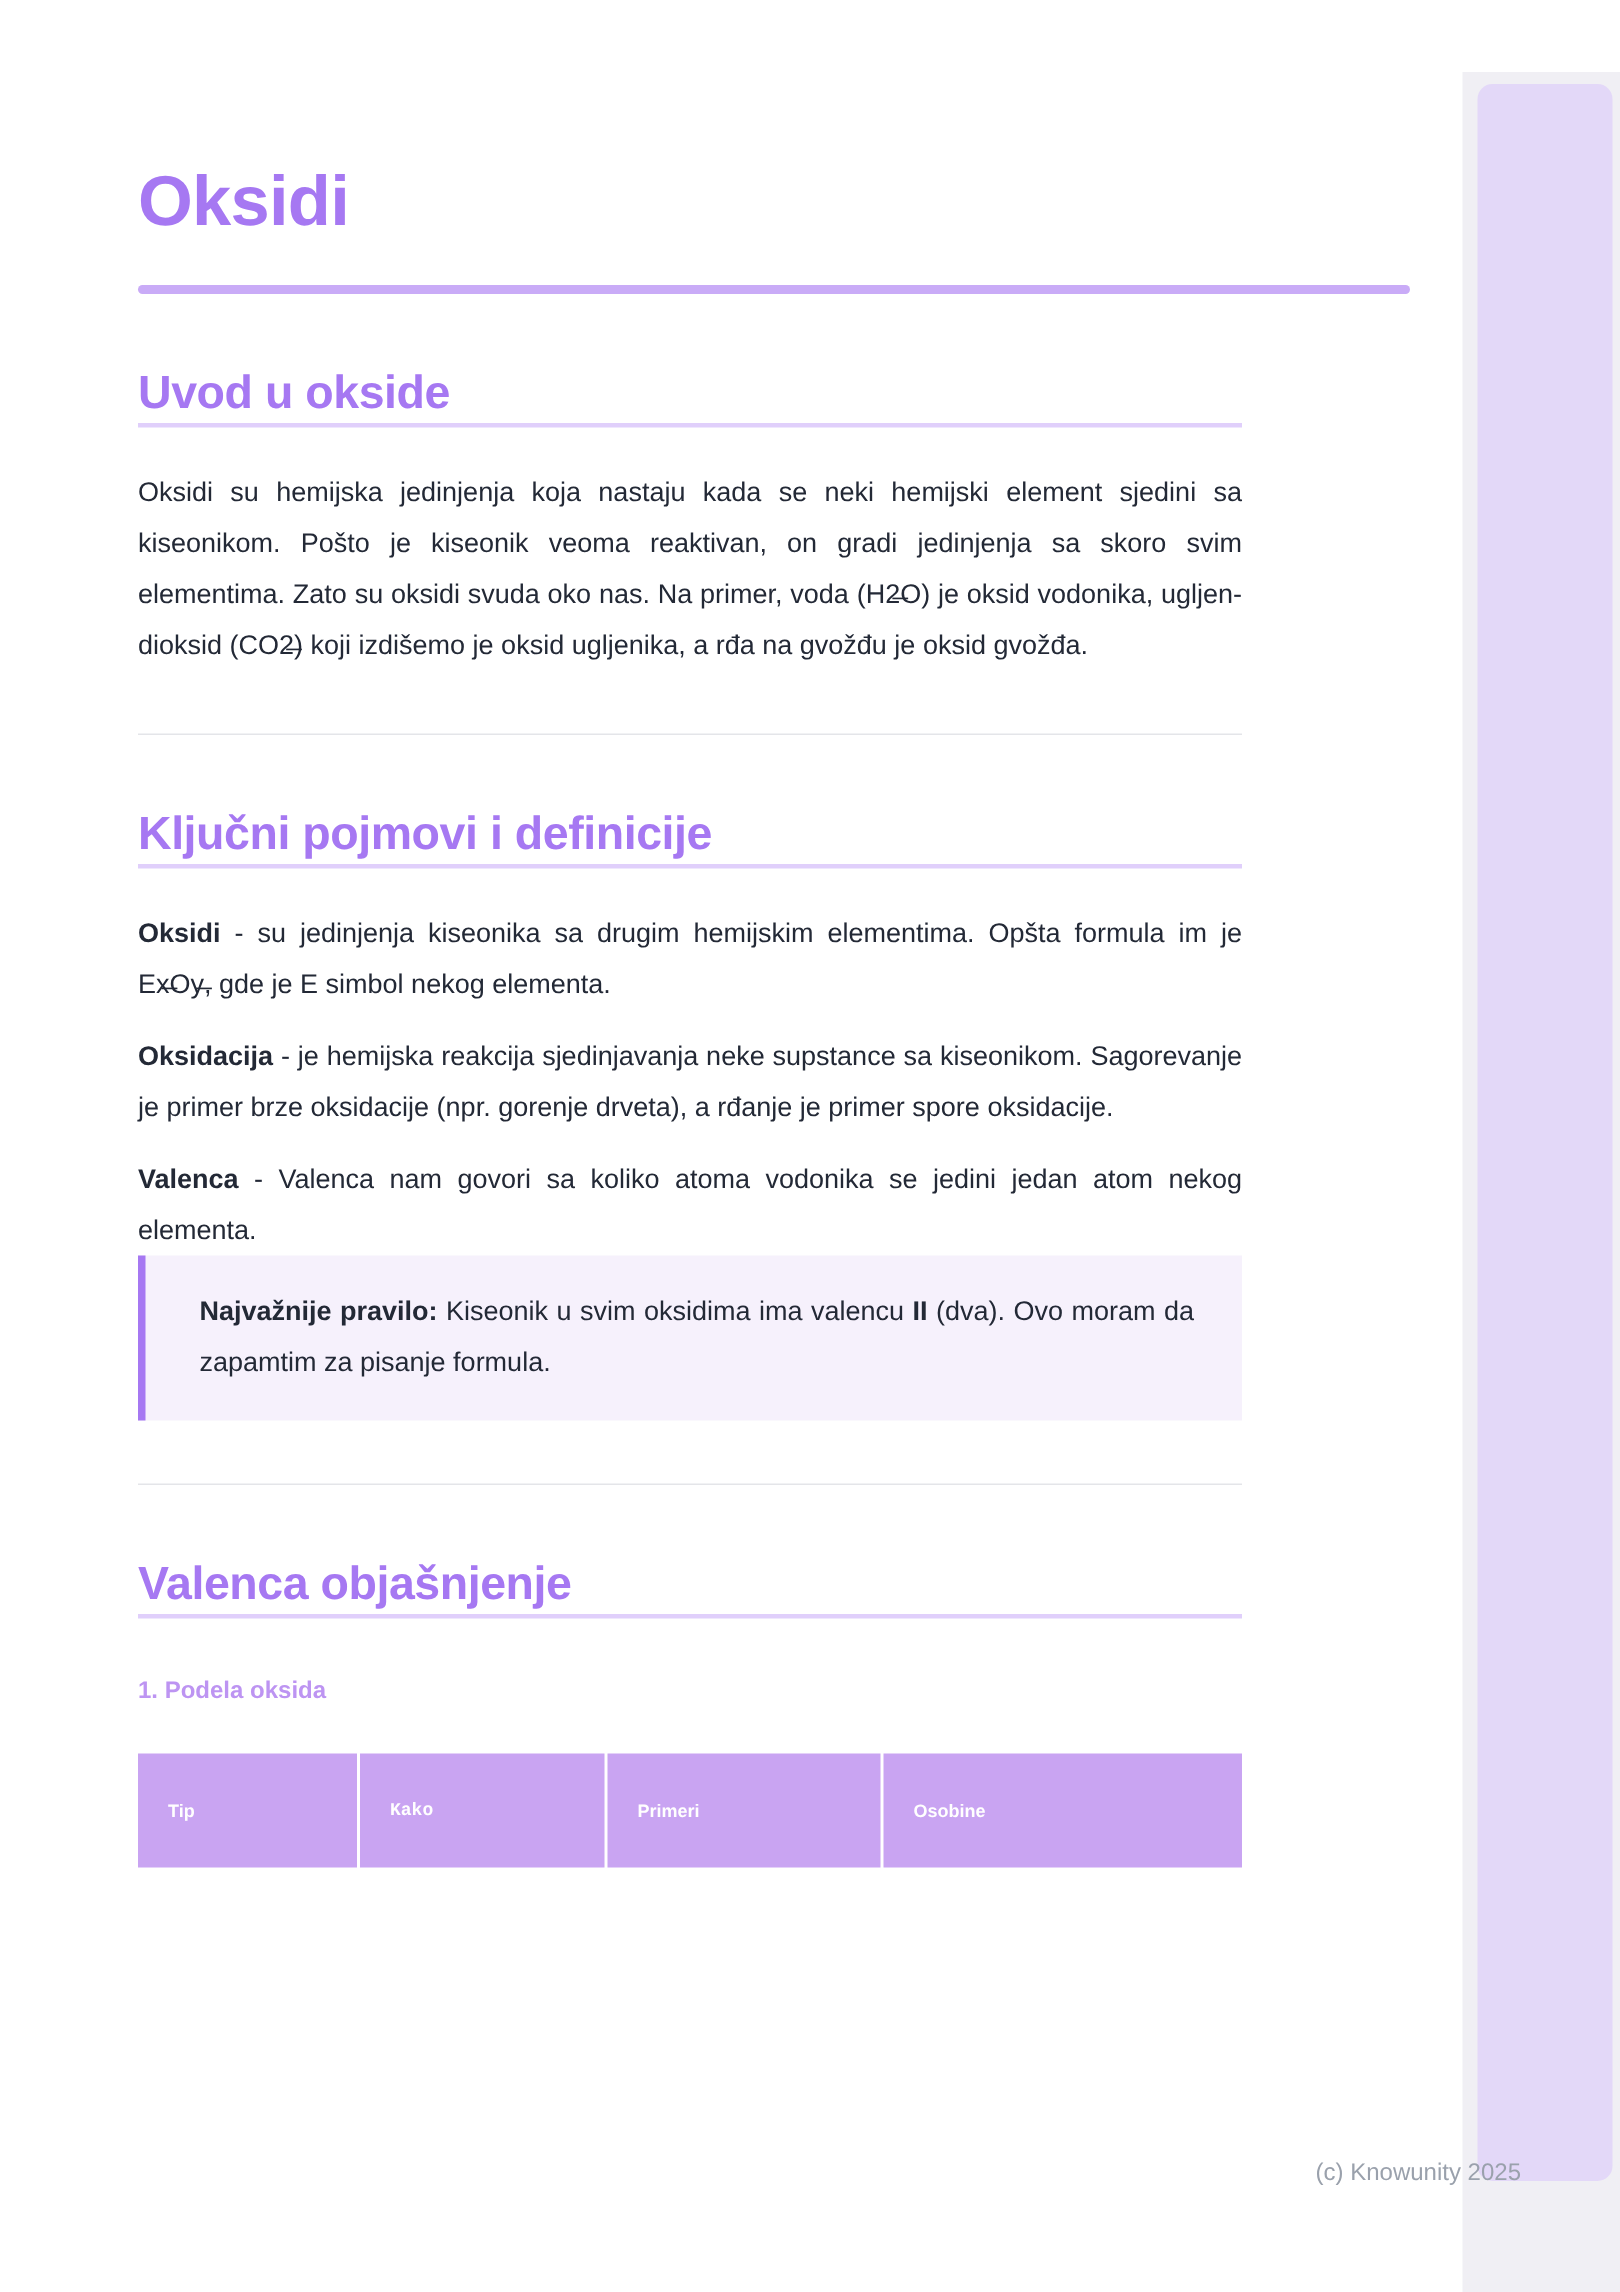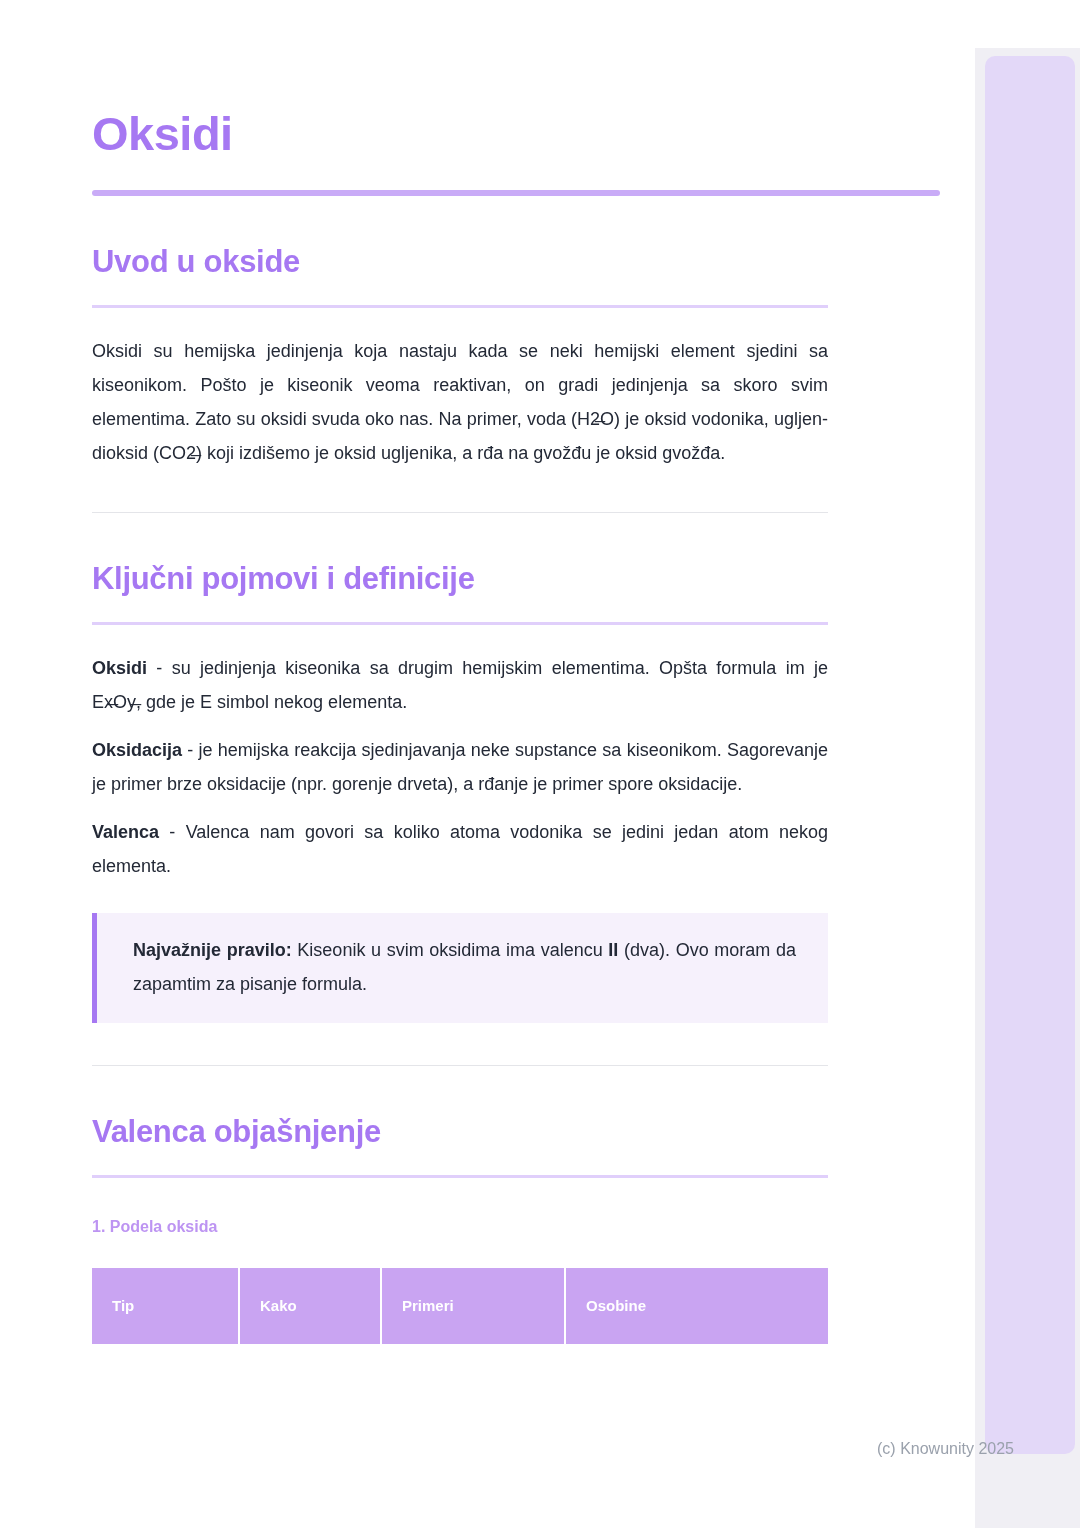--- a/index.html
+++ b/index.html
@@ -35,39 +35,38 @@
     margin-top: 30px;
     background: var(--title_rule, #c9abf7);
     border-radius: 3px;
   }
   h2.section-heading {
     margin-top: 48px;
     font-size: 31px;
     font-weight: 800;
     letter-spacing: -0.3px;
     color: var(--accent, #a678f2);
-    padding-bottom: 25px;
+    padding-bottom: 2px;
     border-bottom: 3px solid var(--h2_rule, #e0cffb);
   }
   p.body-text {
     margin-top: 26px;
     font-size: 18px;
     line-height: 34px;
     text-align: justify;
     color: var(--body_text, #232936);
   }
   p.body-text + p.body-text { margin-top: 14px; }
   p.body-text strong { font-weight: 700; }
   hr.divider {
     border: none;
     border-top: 1px solid var(--divider, #e4e5e9);
     margin: 42px 0 0 0;
   }
   .callout {
-    margin-top: 30px;
     background: var(--callout_bg, #f6f1fc);
     border-left: 5px solid var(--accent, #a678f2);
     padding: 20px 32px 22px 36px;
   }
   .callout p {
     font-size: 18px;
     line-height: 34px;
     text-align: justify;
   }
   h3.sub-heading {
@@ -79,28 +78,28 @@
   .table-header-row {
     margin-top: 32px;
     display: flex;
     gap: 2px;
     width: 736px;
   }
   .table-header-row .th {
     background: var(--table_header_bg, #c9a4f2);
     color: #ffffff;
     font-weight: 700;
-    font-size: 15px;
+    font-size: 12px;
     height: 76px;
     display: flex;
     align-items: center;
     padding-left: 20px;
   }
   .th.col-0 { width: 146px; }
-  .th.col-1 { width: 140px; }
+  .th.col-1 { width: 163px; font-family: Liberation Mono, monospace; }
   .th.col-2 { width: 182px; }
   .th.col-3 { flex: 1; }
   .scroll-track {
     position: absolute;
     left: 975px;
     top: 48px;
     width: 105px;
     height: 1480px;
     background: var(--scroll_track, #f0eff4);
   }

